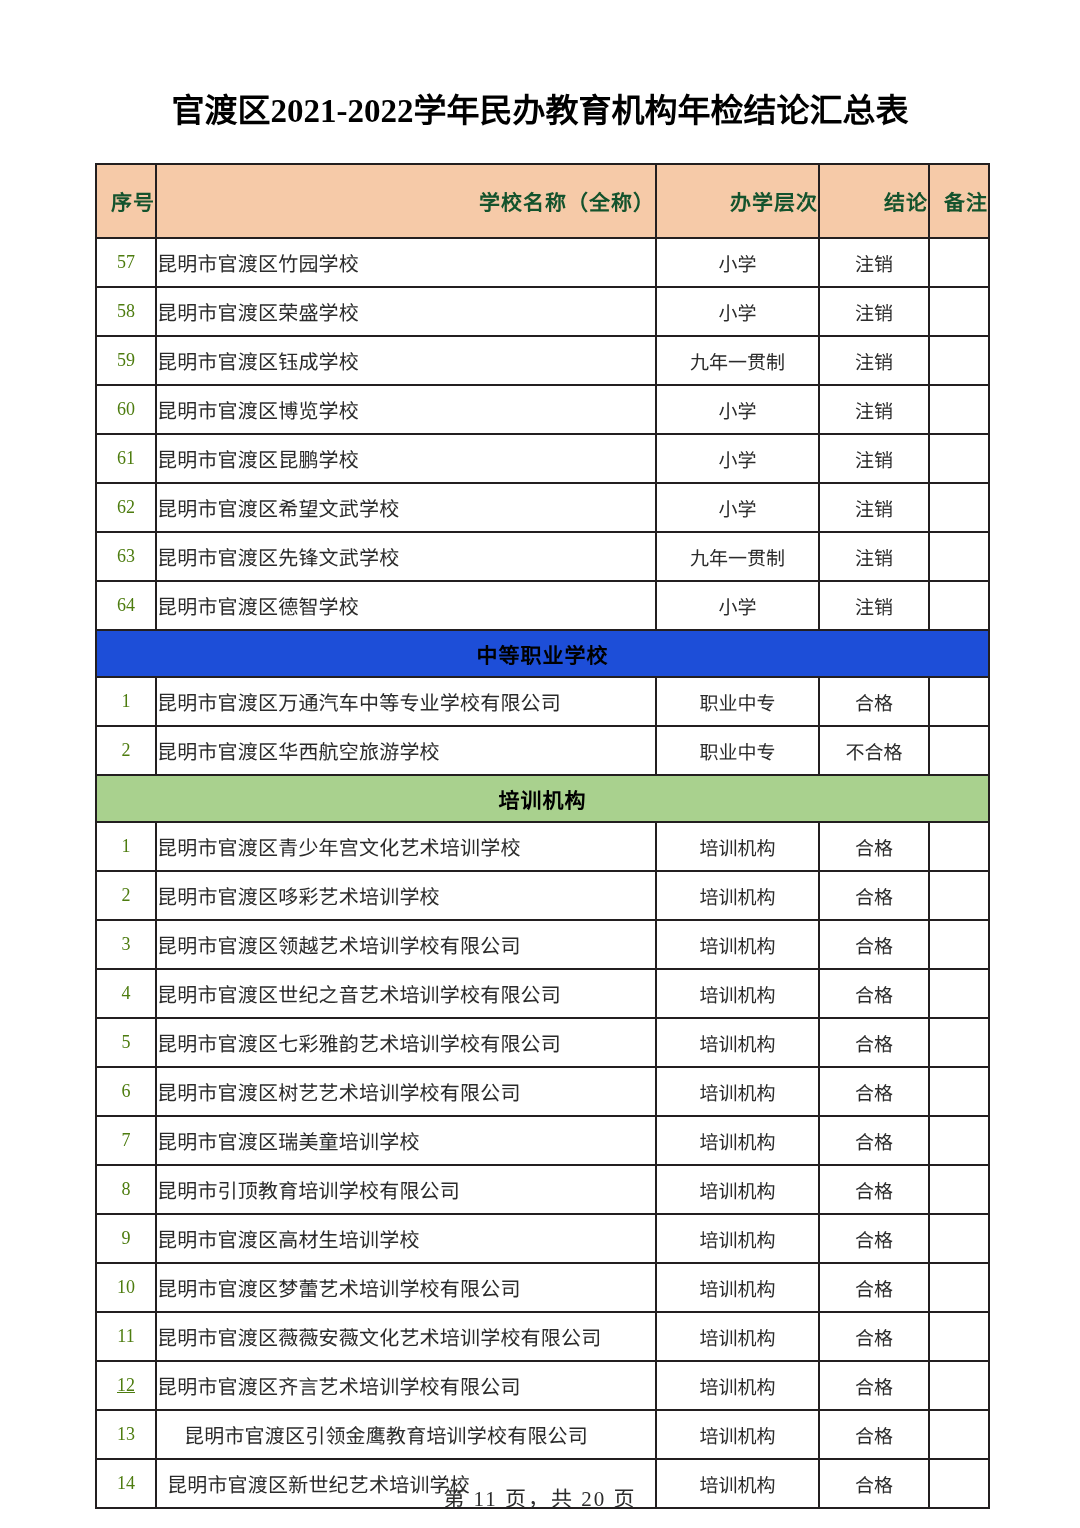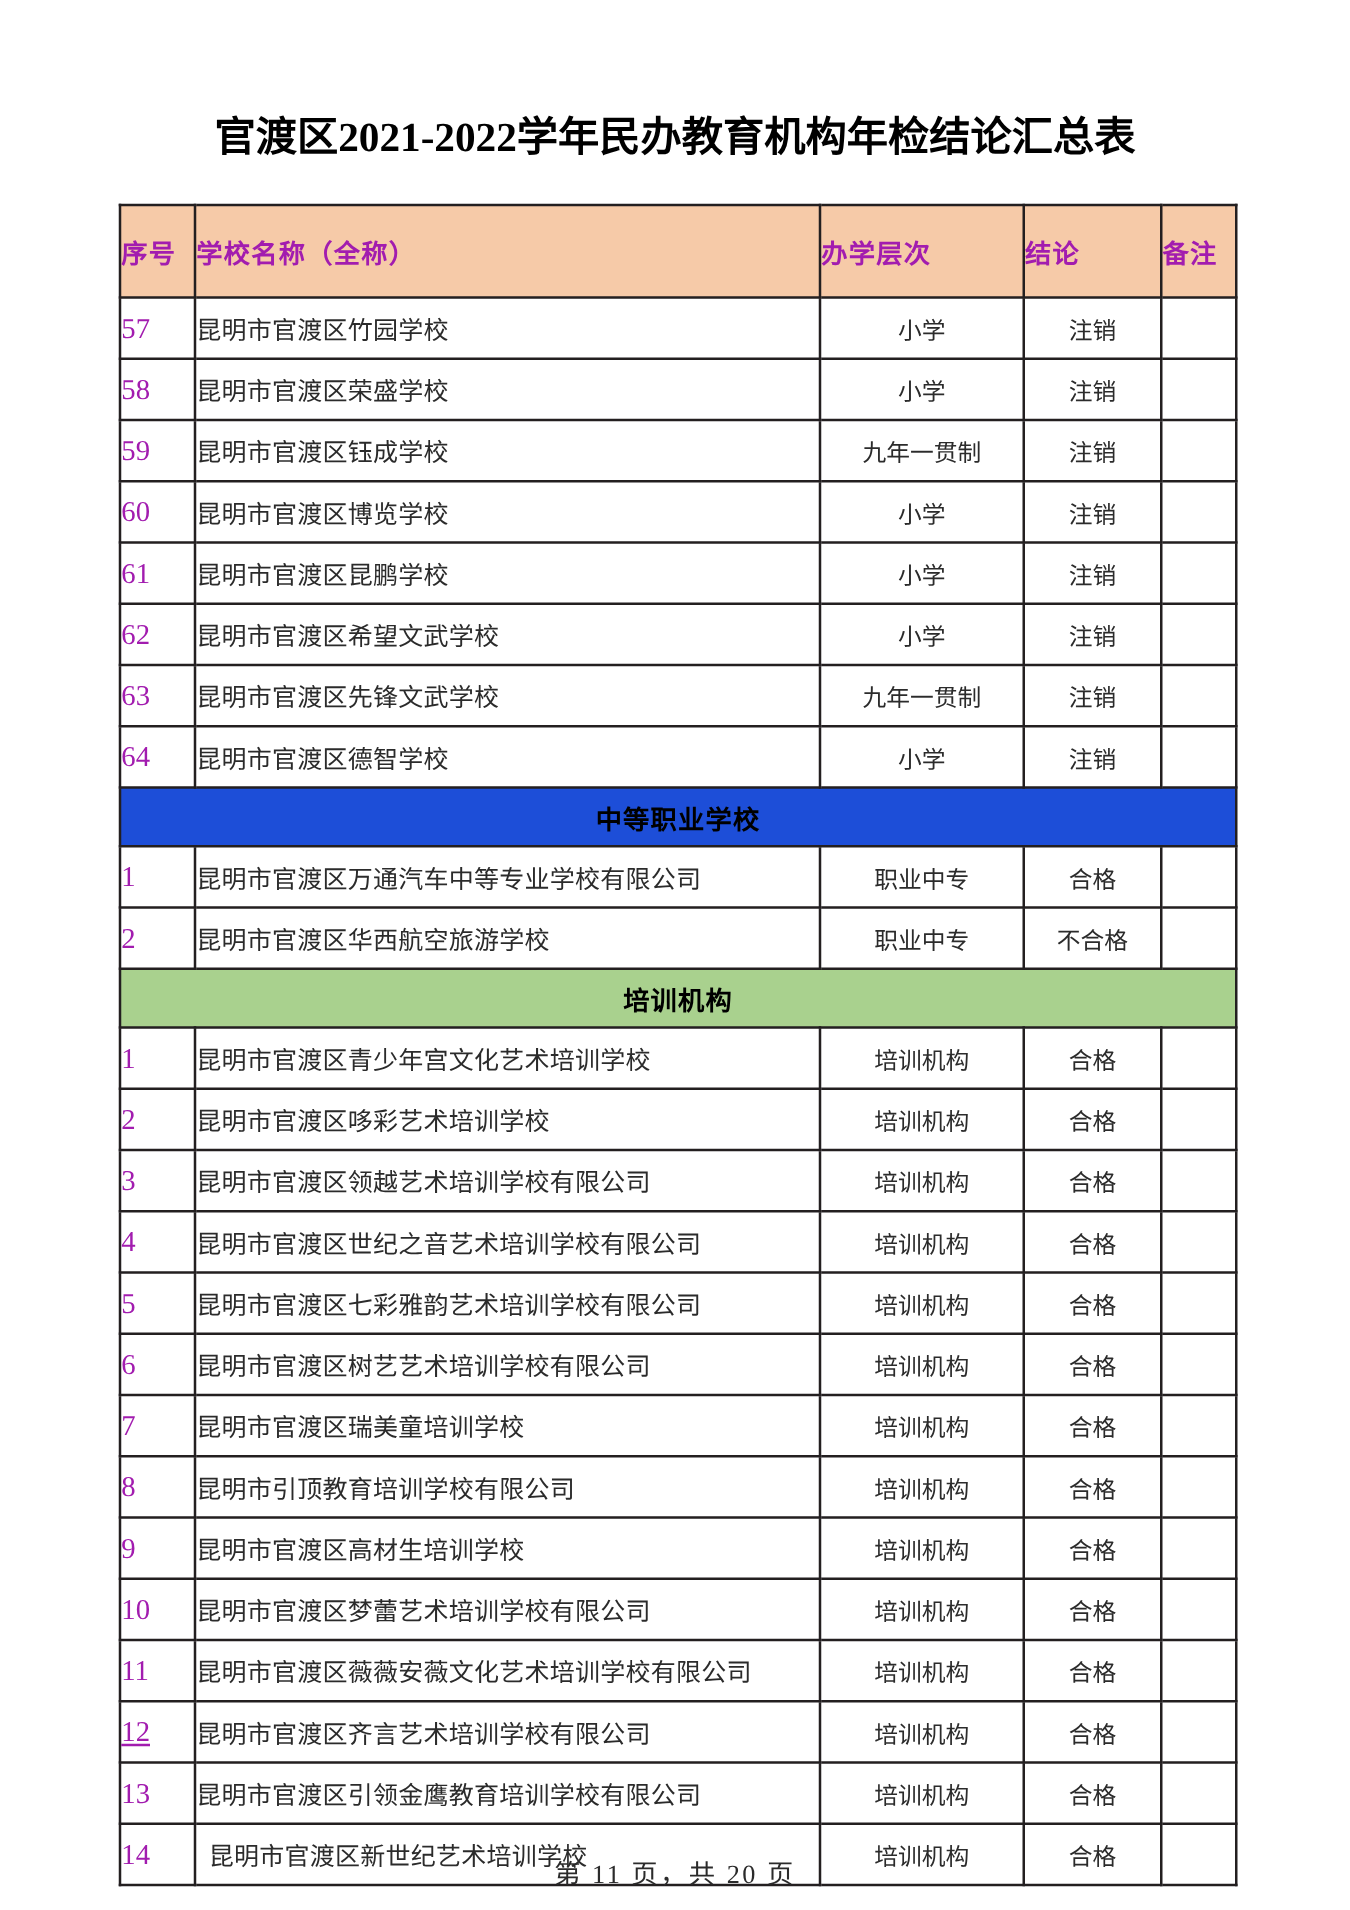--- a/index.html
+++ b/index.html
@@ -66,33 +66,33 @@
   col.c-name  { width: 500px; }
   col.c-level { width: 163px; }
   col.c-conc  { width: 110px; }
   col.c-note  { width: 60px; }
 
   thead th {
     background: #f6caa8;
     height: 72px;
     font-weight: bold;
     font-size: 21px;
-    text-align: left;
-    color: #a21caf;
+    text-align: right;
+    color: #14532d;
     letter-spacing: 1px;
   }
 
   tbody tr.data-row td {
     height: 47px;
   }
 
   td.cell-idx {
-    text-align: left;
-    font-size: 23px;
-    color: #a21caf;
+    text-align: center;
+    font-size: 18px;
+    color: #4d7c0f;
     font-family: "Liberation Serif", "DejaVu Serif", serif;
   }
 
   td.cell-name {
     text-align: left;
     padding-left: 9px;
     font-size: 20px;
     color: #2b2b2b;
     white-space: nowrap;
     letter-spacing: 0.2px;
@@ -314,21 +314,21 @@
           </tr>
           <tr class="data-row">
             <td class="cell-idx" style="border-color: rgb(35, 31, 32); text-decoration: underline;">12</td>
             <td class="cell-name" style="border-color: rgb(35, 31, 32);">昆明市官渡区齐言艺术培训学校有限公司</td>
             <td class="cell-level" style="border-color: rgb(35, 31, 32);">培训机构</td>
             <td class="cell-conc" style="border-color: rgb(35, 31, 32);">合格</td>
             <td class="cell-note" style="border-color: rgb(35, 31, 32);"></td>
           </tr>
           <tr class="data-row">
             <td class="cell-idx" style="border-color: rgb(35, 31, 32);">13</td>
-            <td class="cell-name" style="border-color: rgb(35, 31, 32);">昆明市官渡区引领金鹰教育培训学校有限公司</td>
+            <td class="cell-name" style="border-color: rgb(35, 31, 32); padding-left: 27px;">昆明市官渡区引领金鹰教育培训学校有限公司</td>
             <td class="cell-level" style="border-color: rgb(35, 31, 32);">培训机构</td>
             <td class="cell-conc" style="border-color: rgb(35, 31, 32);">合格</td>
             <td class="cell-note" style="border-color: rgb(35, 31, 32);"></td>
           </tr>
           <tr class="data-row">
             <td class="cell-idx" style="border-color: rgb(35, 31, 32);">14</td>
             <td class="cell-name" style="border-color: rgb(35, 31, 32); padding-left: 10px;">昆明市官渡区新世纪艺术培训学校</td>
             <td class="cell-level" style="border-color: rgb(35, 31, 32);">培训机构</td>
             <td class="cell-conc" style="border-color: rgb(35, 31, 32);">合格</td>
             <td class="cell-note" style="border-color: rgb(35, 31, 32);"></td>

